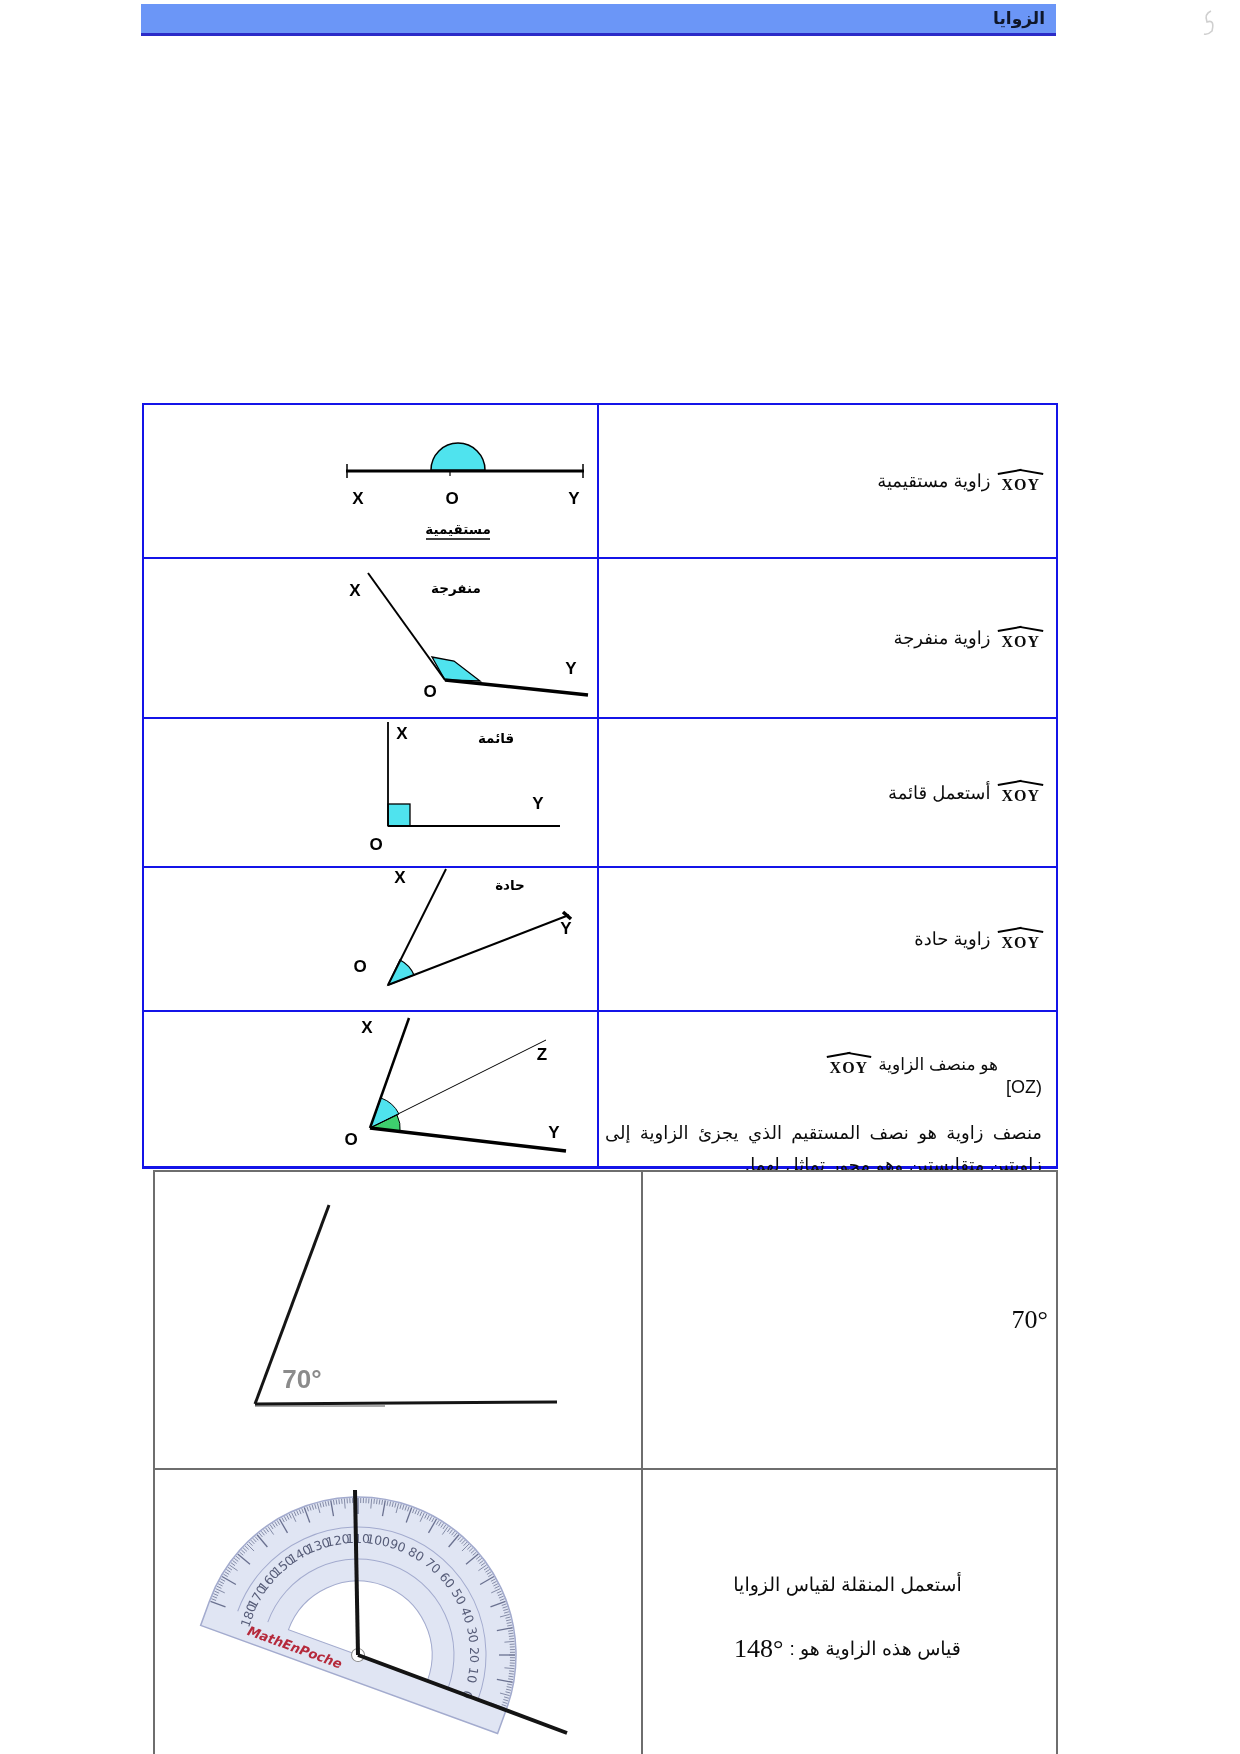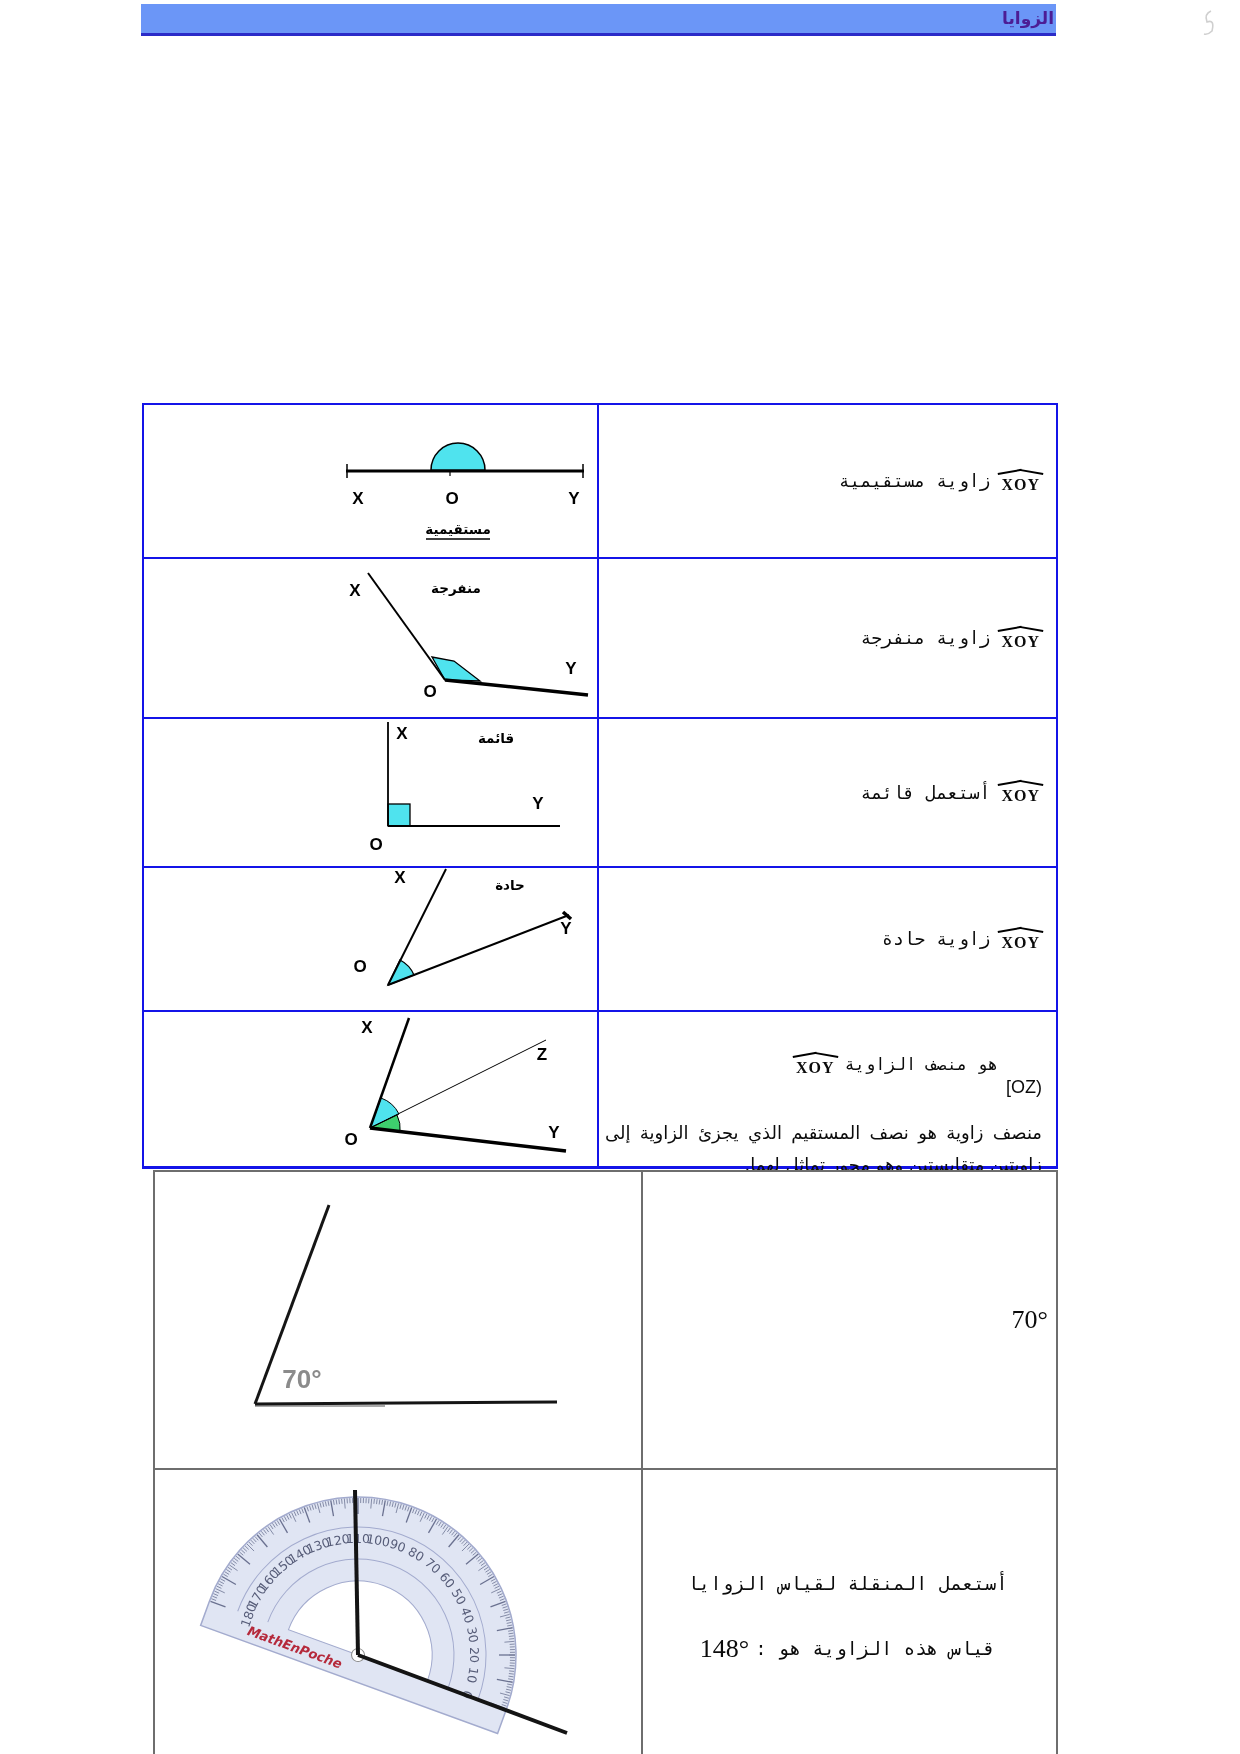--- a/index.html
+++ b/index.html
@@ -7,37 +7,37 @@
     width:1240px;height:1754px;position:relative;background:#fff;overflow:hidden;
     font-family:"DejaVu Sans",sans-serif;color:#0b0b0b;
   }
   
   .header-bar{
     position:absolute;left:141px;top:4px;width:915px;height:29px;
     background:#6b96f7;border-bottom:3px solid #2b2bc8;
     display:flex;align-items:center;justify-content:flex-end;
   }
   .header-bar .title{
-    font-weight:bold;font-size:17px;color:#4c1d95;padding-right:2px;line-height:1;
+    font-weight:bold;font-size:17px;color:#0f172a;padding-right:11px;line-height:1;
   }
   .corner-mark{position:absolute;left:1194px;top:6px;opacity:.55;}
   
   .table1{
     position:absolute;left:142px;top:403px;width:912px;
     border:2px solid #1414e8;border-bottom-width:3px;background:#fff;
   }
   .t1row{display:flex;border-bottom:2px solid #1414e8;}
   .t1row:last-child{border-bottom:none;}
   .t1cell-diagram{width:453px;border-right:2px solid #1414e8;position:relative;}
   .t1cell-text{
     flex:1;display:flex;align-items:center;justify-content:flex-start;
     direction:rtl;padding:0 14px 0 6px;
   }
   .angle-line{direction:rtl;display:flex;align-items:center;gap:9px;font-size:18px;}
-  .ar{font-family:Liberation Mono, monospace;}
+  .ar{font-family:Liberation Sans, sans-serif;}
   .xoy{
     position:relative;display:inline-block;font-family:"Liberation Serif",serif;
     font-weight:bold;font-size:16px;letter-spacing:1px;padding:7px 2px 0 2px;
     direction:ltr;unicode-bidi:isolate;
   }
   .xoy::before{content:"";position:absolute;left:-1px;top:4px;width:56%;height:2px;
     background:#000;transform:rotate(-10deg);transform-origin:left bottom;}
   .xoy::after{content:"";position:absolute;right:-1px;top:4px;width:56%;height:2px;
     background:#000;transform:rotate(10deg);transform-origin:right bottom;}
   .ltr{direction:ltr;unicode-bidi:isolate;font-family:"Liberation Sans",sans-serif;}

